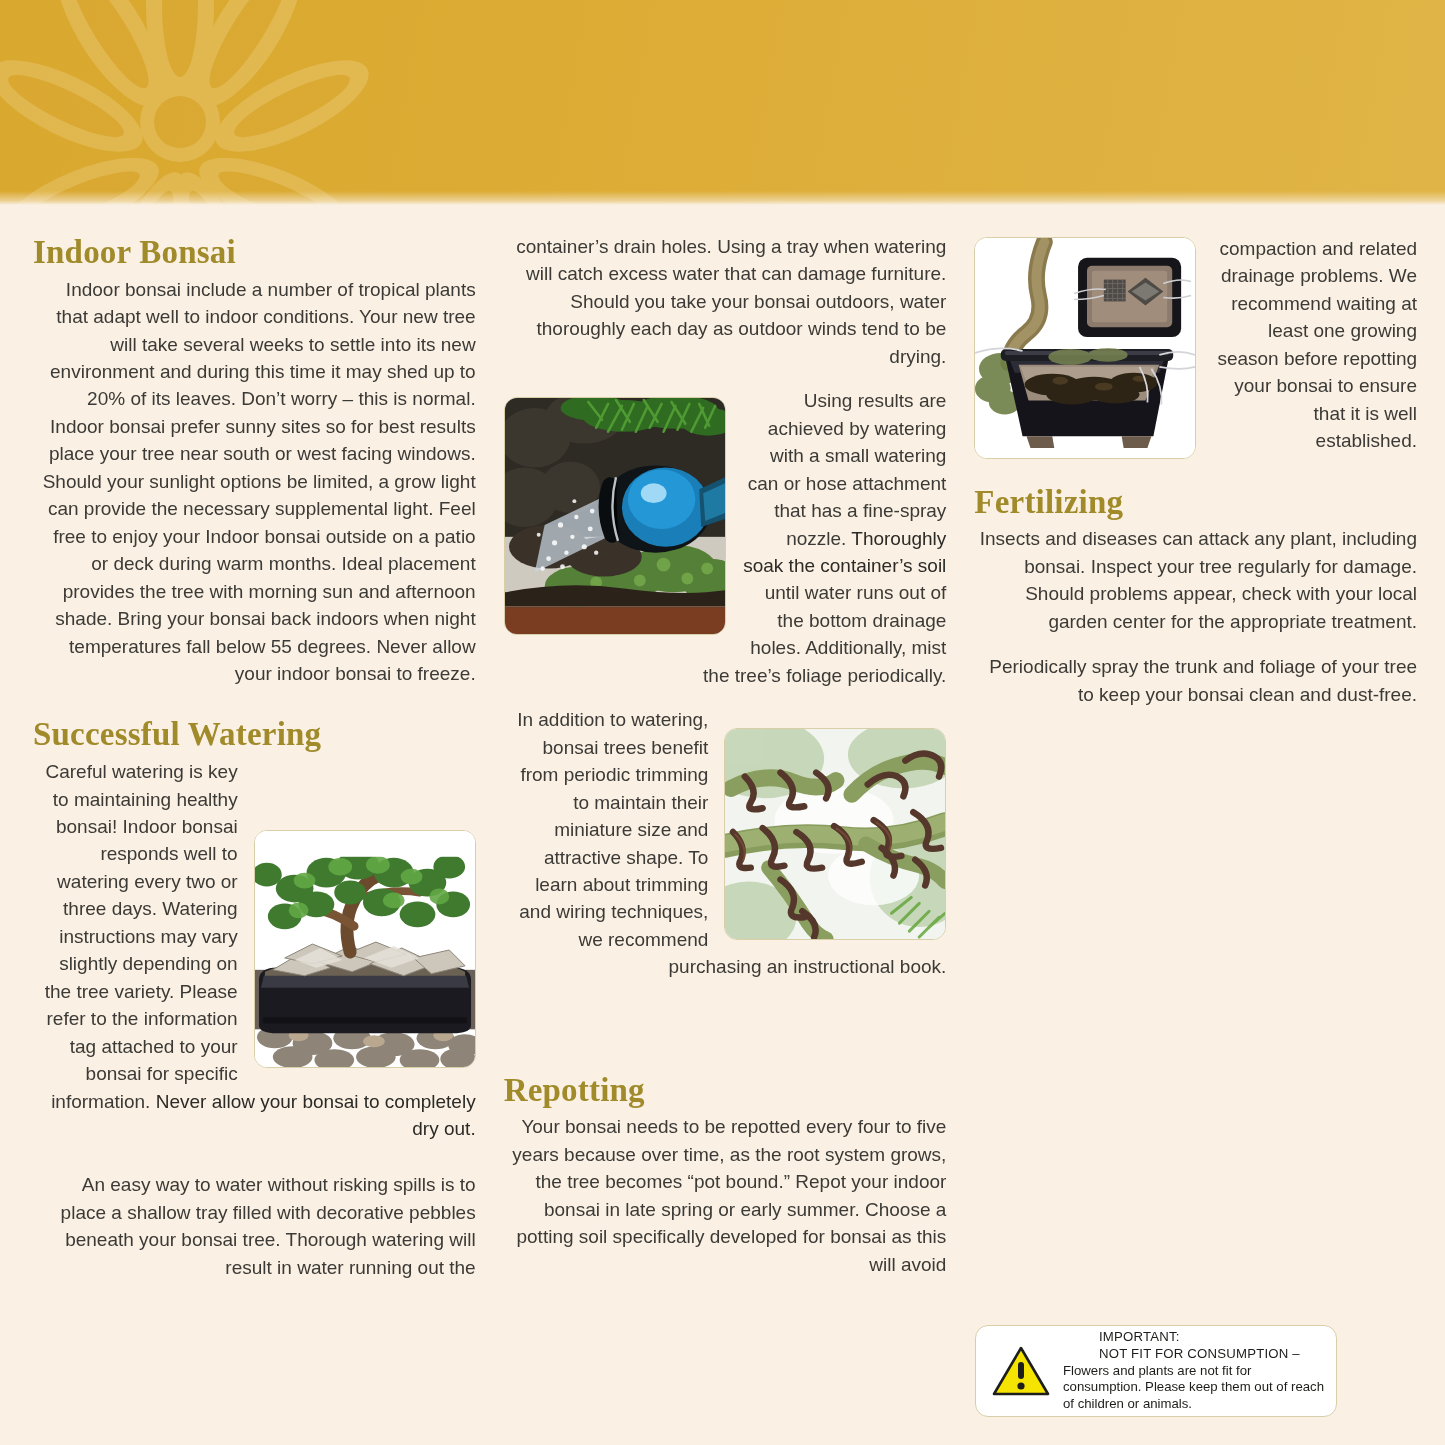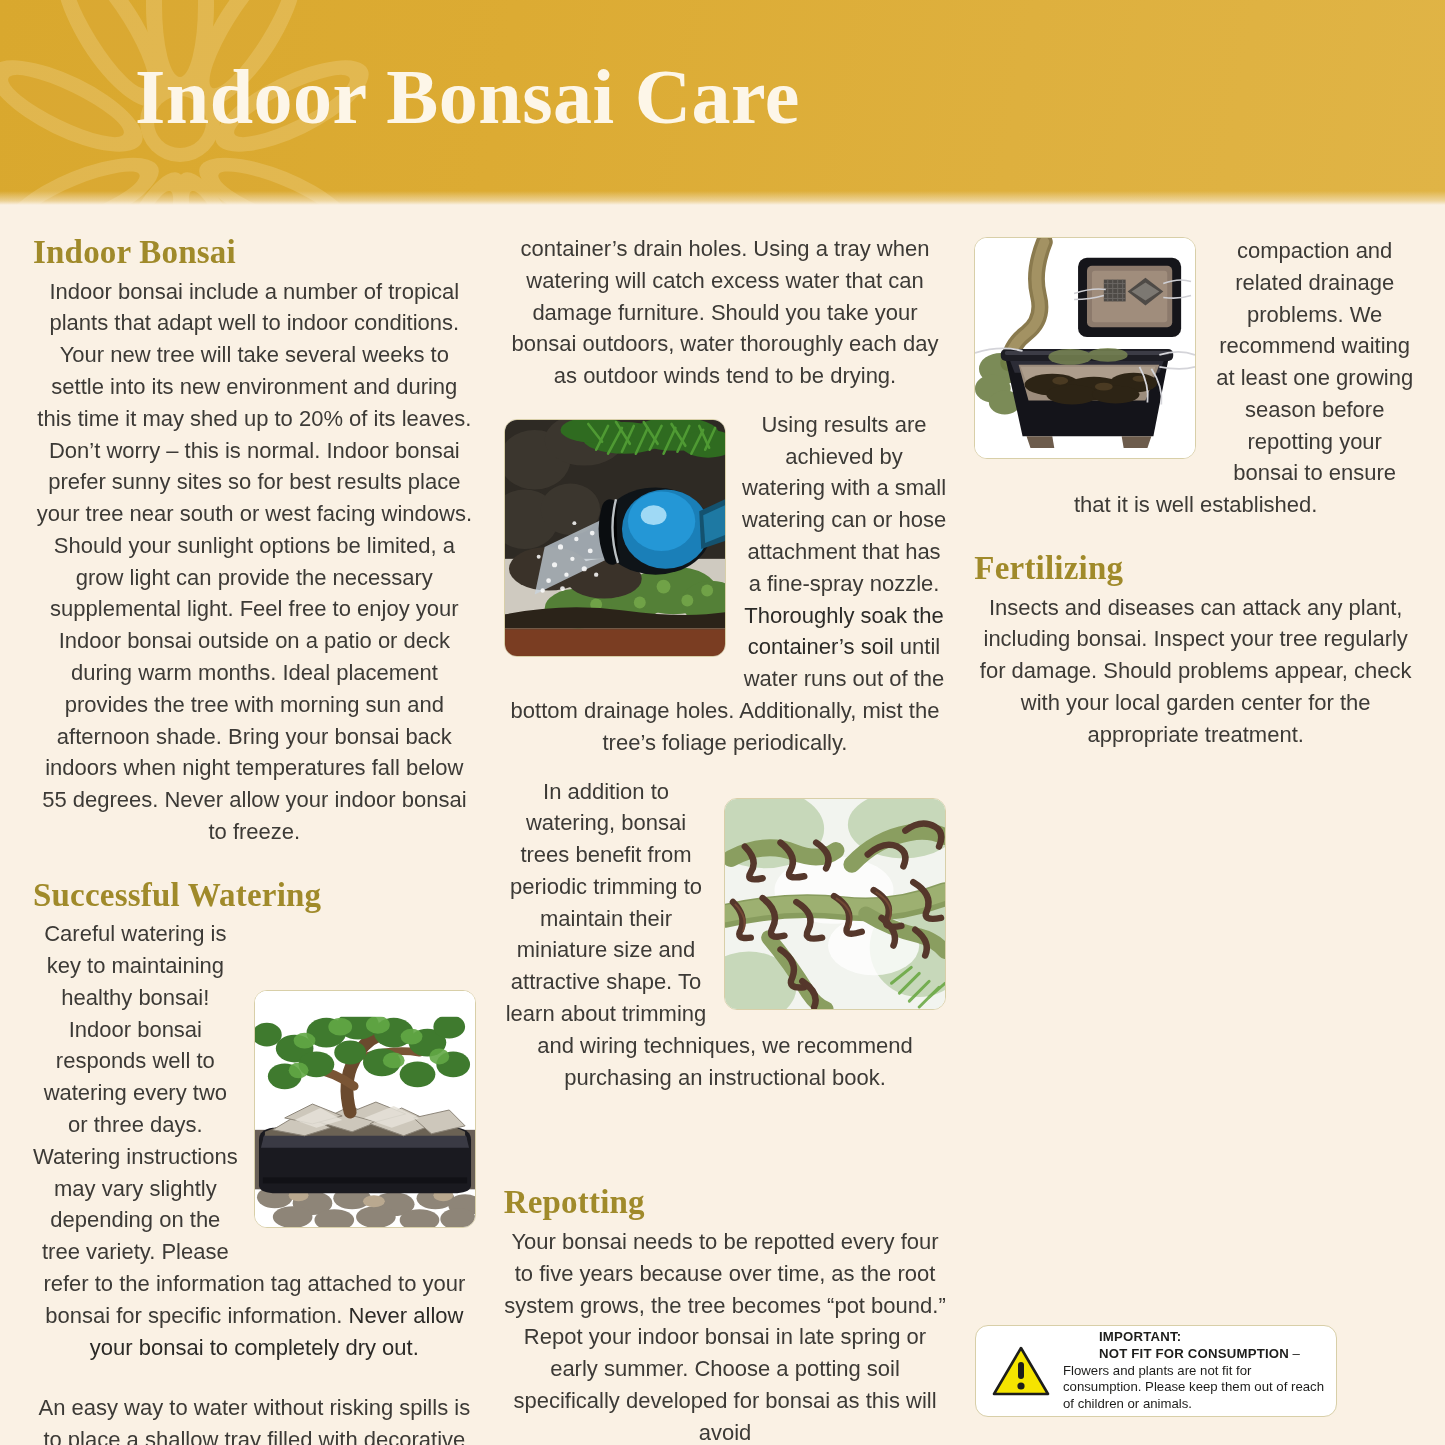--- a/index.html
+++ b/index.html
@@ -82,25 +82,25 @@
     font-weight: 700;
     color: #a08a2a;
     line-height: 1.05;
     margin: 0 0 6px 0;
     letter-spacing: 0.2px;
   }
 
   h2.sec.spaced { margin-top: 30px; }
 
   p.body {
-    font-size: 22px;
+    font-size: 19px;
     line-height: 1.445;
     color: #3c3a36;
     margin: 0 0 17px 0;
-    text-align: center;
+    text-align: right;
   }
 
   p.body b { font-weight: 400; color: #2b2a27; }
 
   
   .photo {
     border: 1.5px solid #d8cfa8;
     border-radius: 13px;
     overflow: hidden;
     background: #ffffff;
@@ -136,21 +136,21 @@
   }
 
   .warn-tri { flex: 0 0 auto; }
 
   .warn-text {
     font-size: 13.2px;
     line-height: 1.27;
     color: #1d1d1b;
   }
 
-  .warn-text .hd { font-weight: 700; letter-spacing: 0.2px; padding-left: 36px; }
+  .warn-text .hd { font-weight: 400; letter-spacing: 0.2px; padding-left: 36px; }
 </style>
 </head>
 <body>
 
 <div class="page">
 
   <div class="header">
     <svg class="header-pattern" viewBox="0 0 420 420" aria-hidden="true">
       <g fill="#f2d99a" stroke="#f2d99a" stroke-width="0">
         <ellipse cx="210" cy="95" rx="34" ry="92"></ellipse>
@@ -168,21 +168,20 @@
         <ellipse cx="306" cy="288" rx="28" ry="82" transform="rotate(112 306 288)"></ellipse>
         <ellipse cx="306" cy="288" rx="14" ry="62" transform="rotate(112 306 288)" fill="#ddaa3a"></ellipse>
         <ellipse cx="176" cy="336" rx="26" ry="80" transform="rotate(-156 176 336)"></ellipse>
         <ellipse cx="176" cy="336" rx="13" ry="60" transform="rotate(-156 176 336)" fill="#ddaa3a"></ellipse>
         <ellipse cx="246" cy="336" rx="26" ry="80" transform="rotate(156 246 336)"></ellipse>
         <ellipse cx="246" cy="336" rx="13" ry="60" transform="rotate(156 246 336)" fill="#ddaa3a"></ellipse>
         <circle cx="210" cy="212" r="40"></circle>
         <circle cx="210" cy="212" r="26" fill="#ddaa3a"></circle>
       </g>
     </svg>
-    <div class="header-title">Indoor Bonsai Care</div>
     <div class="header-fade"></div>
   </div>
 
   <div class="content">
 
     <div class="col">
 
       <h2 class="sec">Indoor Bonsai</h2>
       <p class="body">Indoor bonsai include a number of tropical plants that adapt well to indoor conditions. Your new tree will take several weeks to settle into its new environment and during this time it may shed up to 20% of its leaves. Don’t worry – this is normal. Indoor bonsai prefer sunny sites so for best results place your tree near south or west facing windows. Should your sunlight options be limited, a grow light can provide the necessary supplemental light. Feel free to enjoy your Indoor bonsai outside on a patio or deck during warm months. Ideal placement provides the tree with morning sun and afternoon shade. Bring your bonsai back indoors when night temperatures fall below 55 degrees. Never allow your indoor bonsai to freeze.</p>
 
@@ -480,20 +479,21 @@
               <ellipse cx="134" cy="118" rx="20" ry="7"></ellipse>
           </g>
         </svg>
       </div>
 
       <p class="body">compaction and related drainage problems. We recommend waiting at least one growing season before repotting your bonsai to ensure that it is well established.</p>
 
       <h2 class="sec spaced">Fertilizing</h2>
 
       <p class="body">Insects and diseases can attack any plant, including bonsai. Inspect your tree regularly for damage. Should problems appear, check with your local garden center for the appropriate treatment.</p>
+      <p class="body" style="margin-top:18px;">Periodically spray the trunk and foliage of your tree to keep your bonsai clean and dust-free.</p>
     </div>
   </div>
 
   <div class="warning-box">
     <svg class="warn-tri" width="58" height="52" viewBox="0 0 58 52" aria-hidden="true">
       <polygon points="29,3 56,49 2,49" fill="#f5e400" stroke="#1d1d1b" stroke-width="2.6" stroke-linejoin="round"></polygon>
       <rect x="26" y="17" width="6" height="17" rx="3" fill="#1d1d1b"></rect>
       <circle cx="29" cy="41" r="3.6" fill="#1d1d1b"></circle>
     </svg>
     <div class="warn-text">

